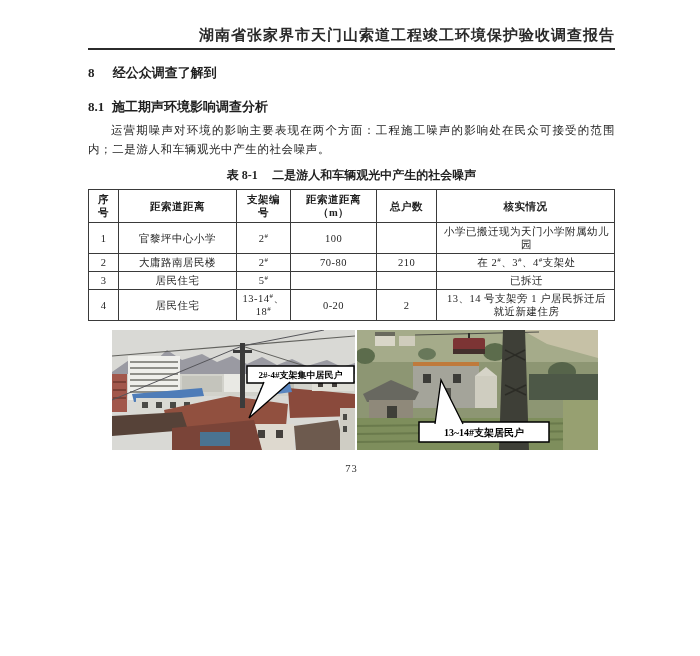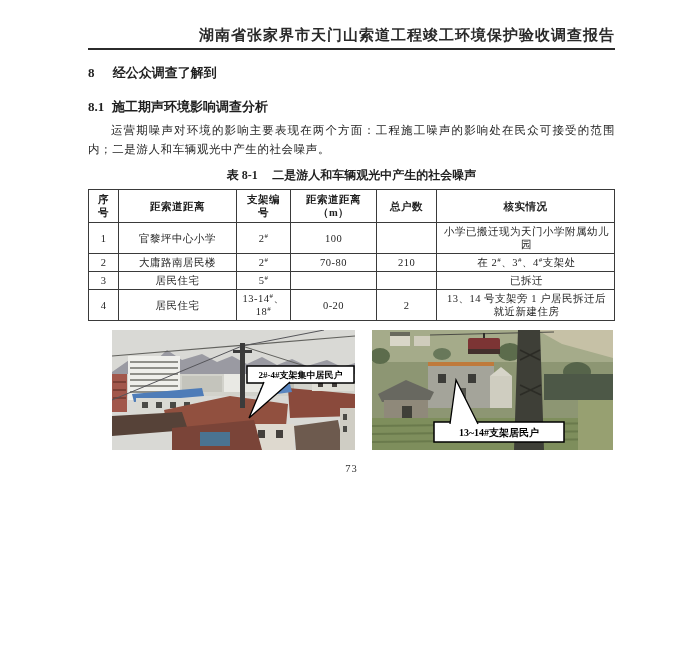--- a/index.html
+++ b/index.html
@@ -33,21 +33,21 @@
     font-size:10.5px;line-height:13px;
   }
   table.data th,table.data td{
     border:1px solid #3a3a3a;padding:2px 3px;vertical-align:middle;
     text-align:center;letter-spacing:0.5px;
   }
   table.data th{white-space:pre-line;font-weight:bold;padding:3px 2px;}
   table.data td.left{text-align:center;padding-left:5px;}
   col.c-no{width:30px;}col.c-obj{width:118px;}col.c-sup{width:54px;}
   col.c-dist{width:86px;}col.c-hh{width:60px;}col.c-stat{width:auto;}
-  .photos{display:flex;gap:17px;margin:9px 0 0 24px;}
+  .photos{display:flex;gap:2px;margin:9px 0 0 24px;}
   .photo{position:relative;display:block;}
   .photo svg{display:block;}
   .page-number{
     text-align:center;font-size:10.5px;margin-top:13px;color:#333;
     letter-spacing:1px;
   }
   .callout-text{font-family:"Liberation Serif","DejaVu Serif",serif;font-weight:bold;}
 </style>
 </head>
 <body>

